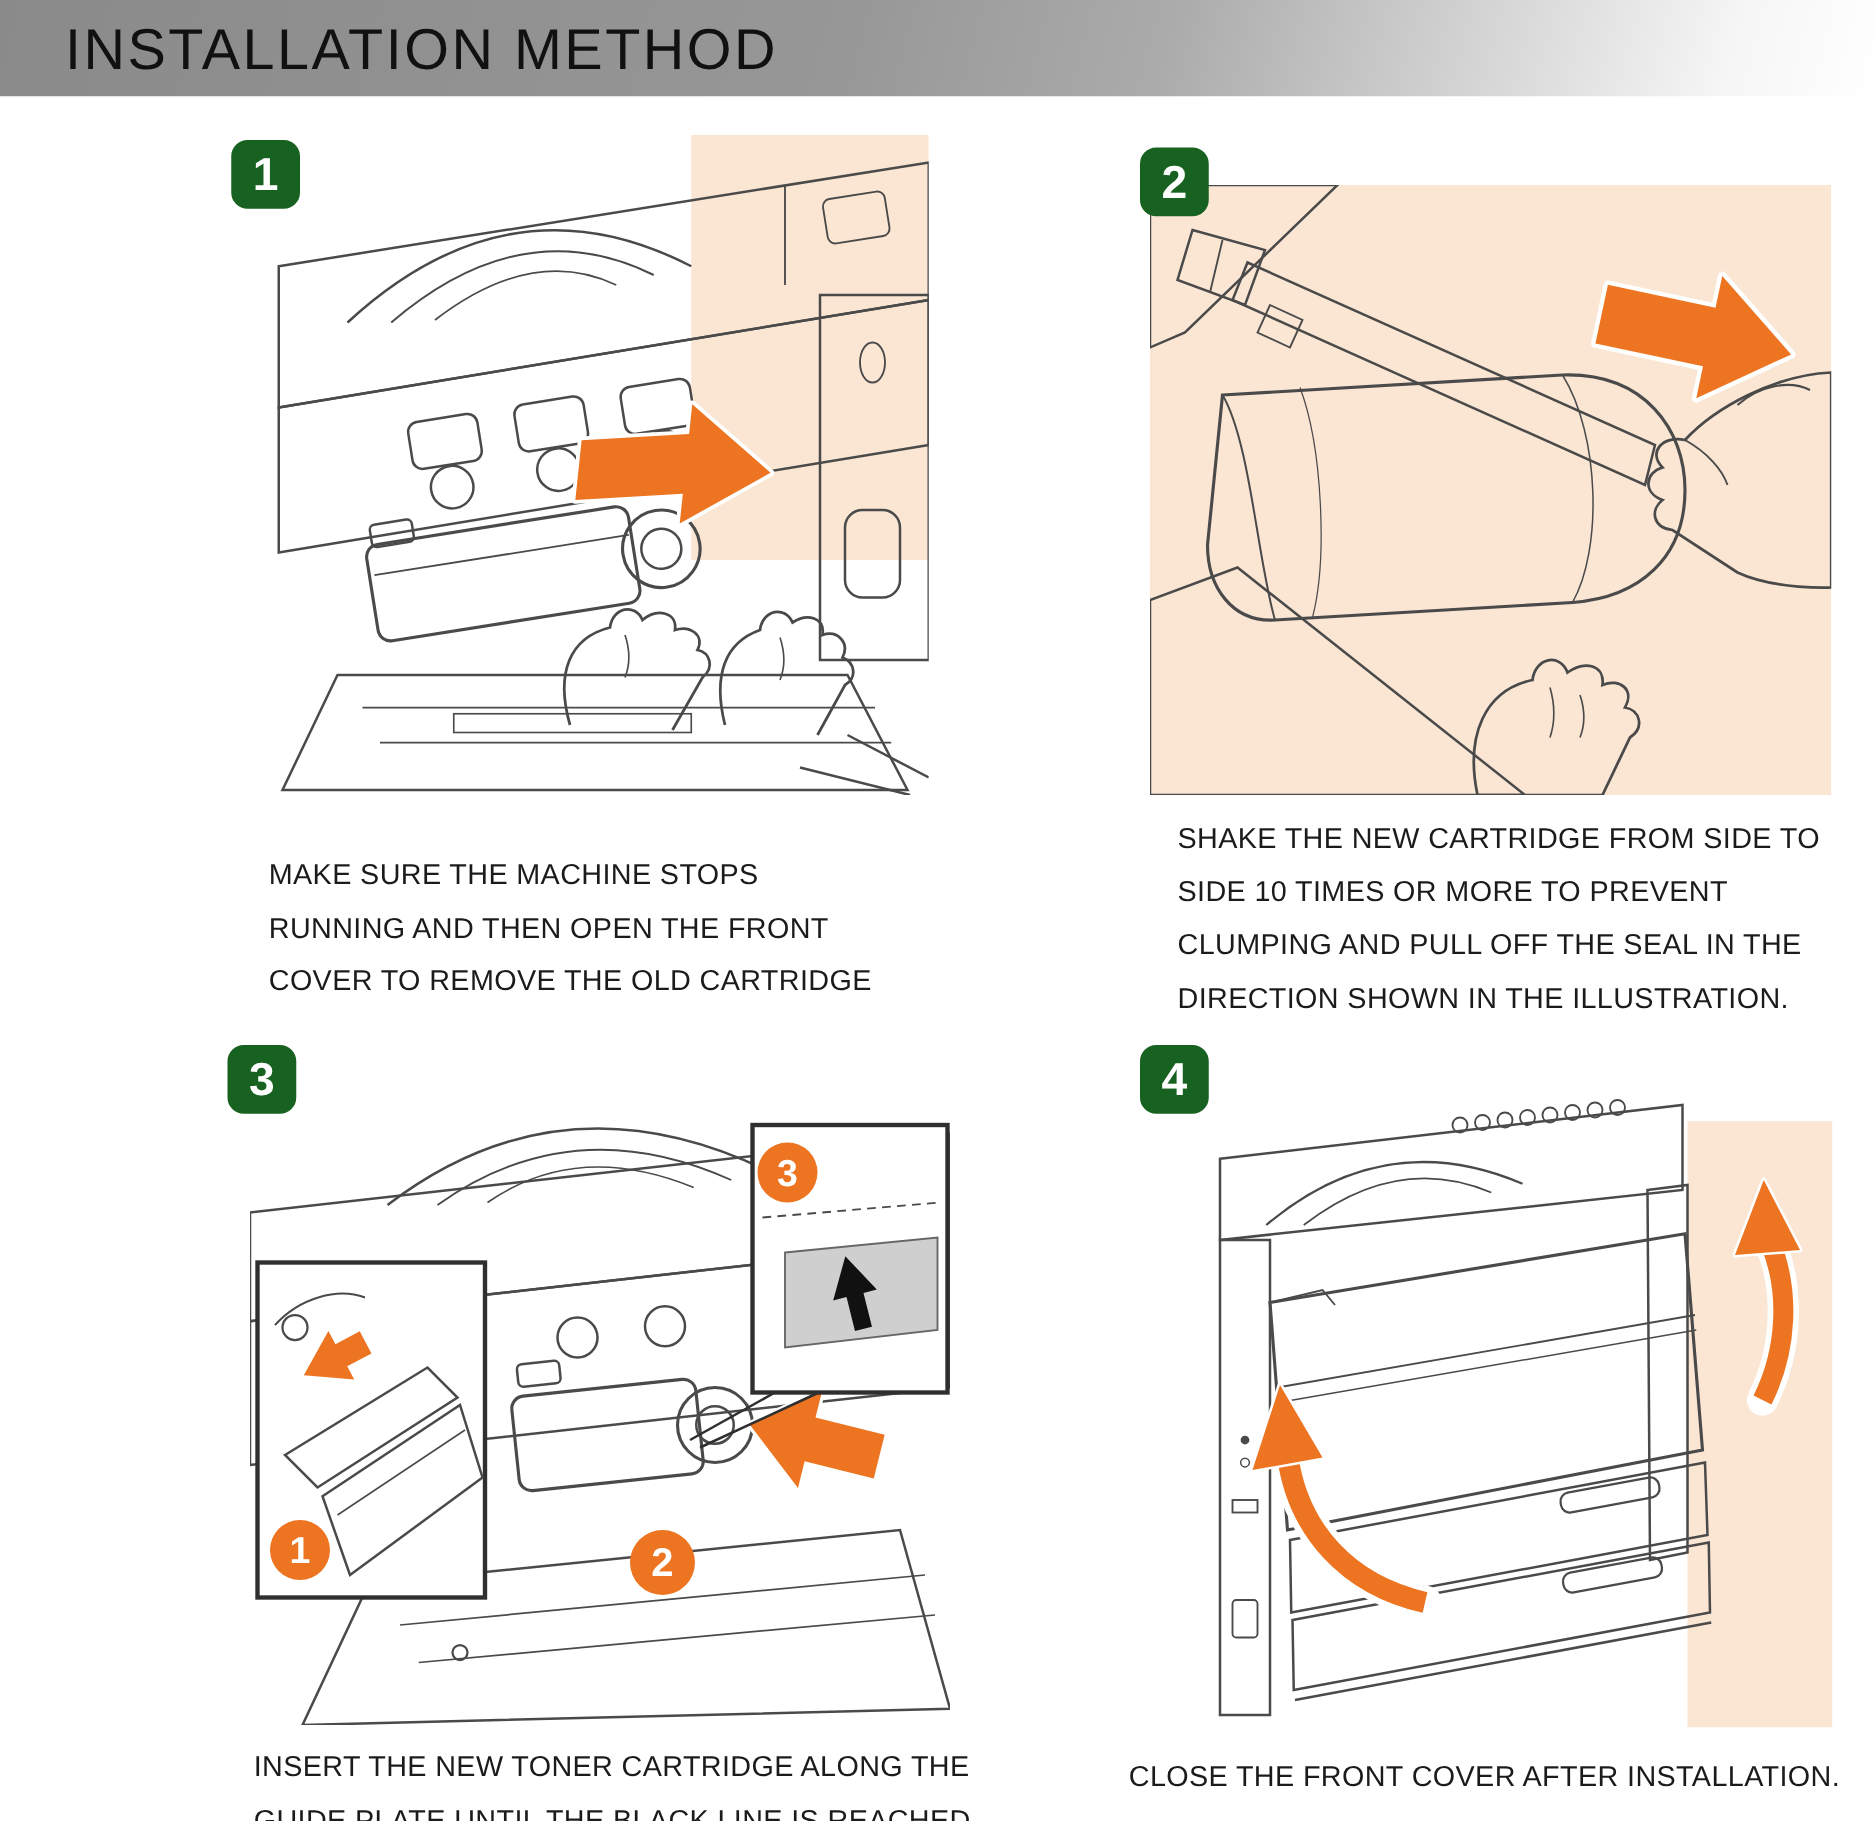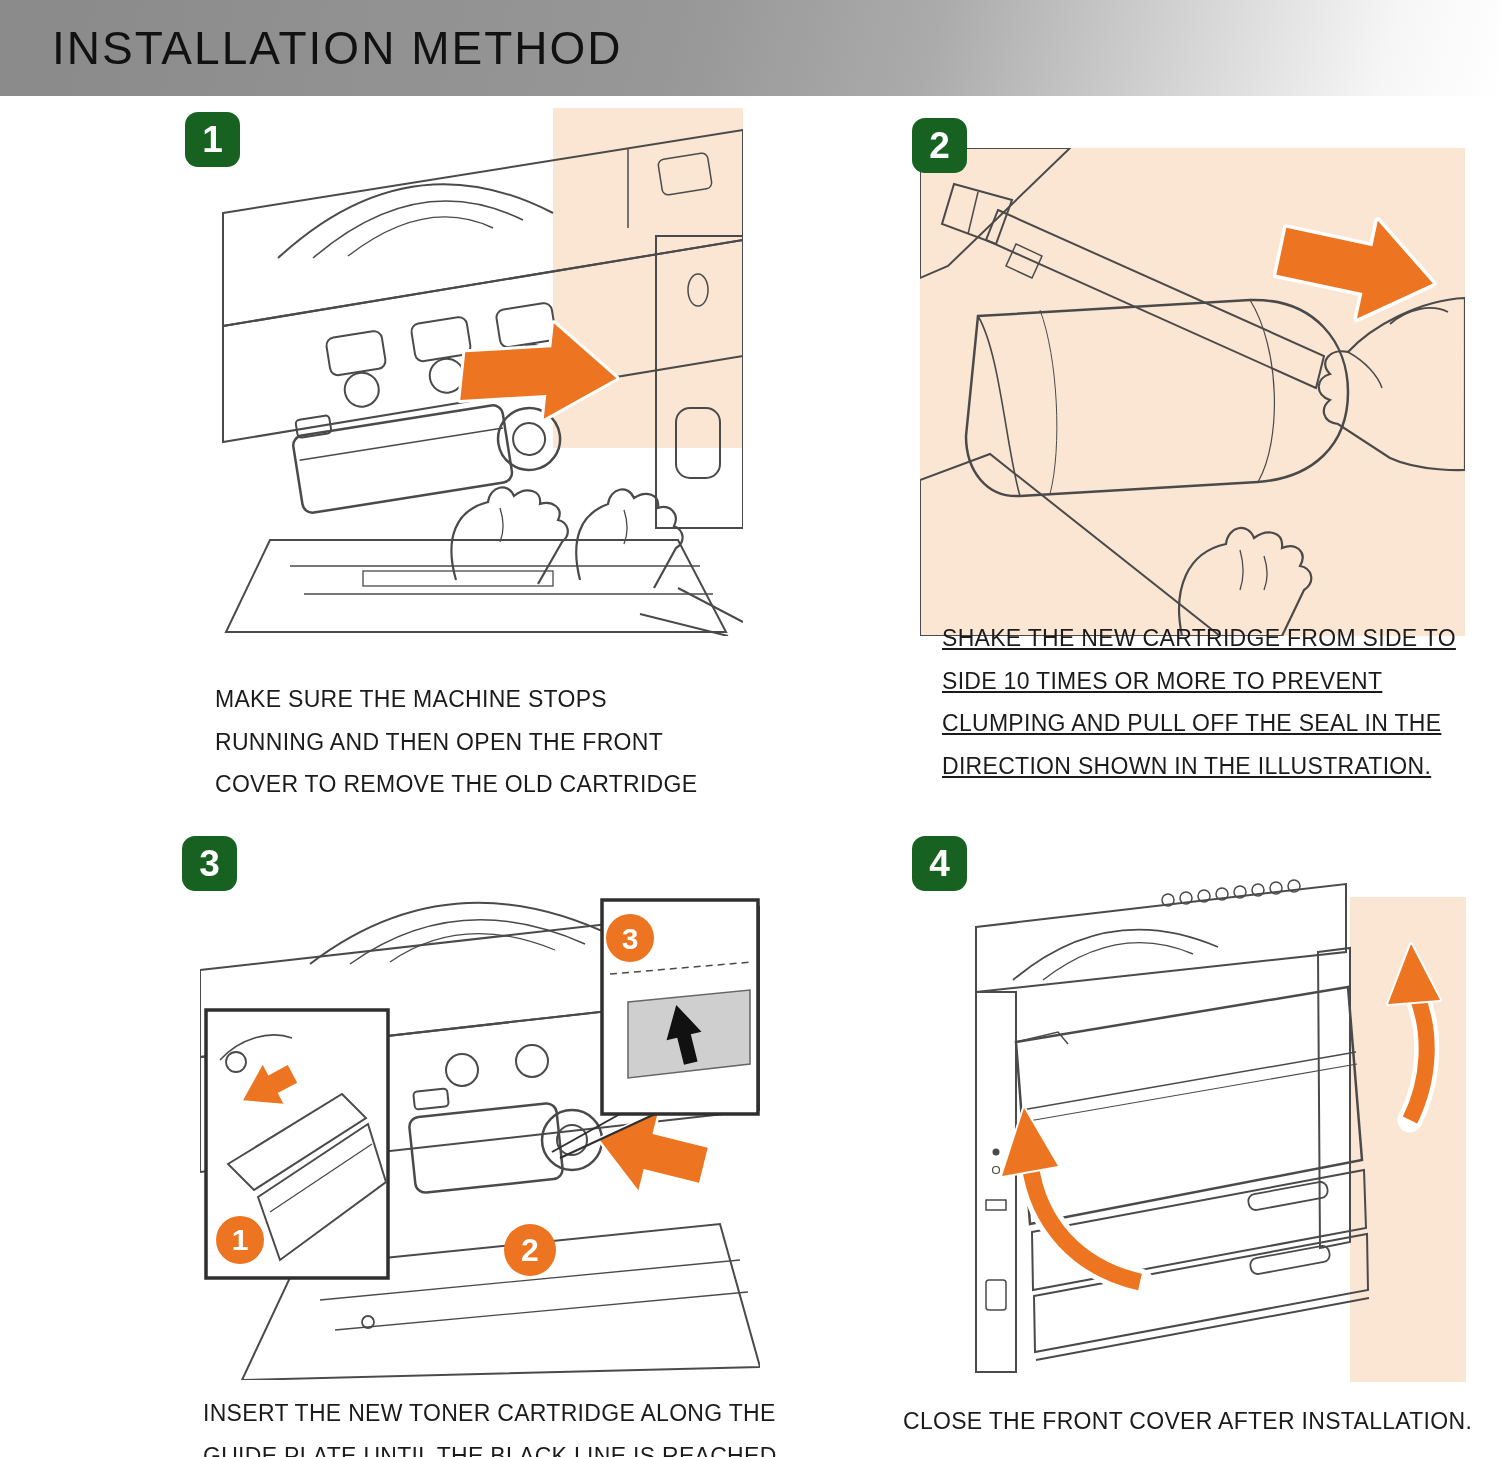--- a/index.html
+++ b/index.html
@@ -1,21 +1,21 @@
 <!DOCTYPE html>
 <html><head>
 <meta charset="utf-8">
 <style>
   html,body{margin:0;padding:0;}
   body{
     width:1500px;height:1457px;position:relative;background:#ffffff;
     font-family:"Liberation Sans",sans-serif;color:#1c1c1c;overflow:hidden;
   }
   .header-bar{
-    position:absolute;left:0;top:0;width:1500px;height:96px;
+    position:absolute;left:0;top:0;width:1500px;height:77px;
     background:linear-gradient(105deg,#8a8a8a 0%,#979797 45%,#ababab 62%,#d8d8d8 80%,#f6f6f6 92%,#ffffff 100%);
     display:flex;align-items:center;
   }
   .page-title{
     margin:0 0 0 52px;font-size:46px;font-weight:500;letter-spacing:2px;color:#111;
     font-family:"Liberation Sans",sans-serif;
   }
   .step{position:absolute;}
   .badge{
     position:absolute;width:55px;height:55px;background:#176220;border-radius:13px;
@@ -138,21 +138,21 @@
         <path d="M470,176 C488,160 512,156 528,164" class="ln" stroke-width="1.8"></path>
       </g>
 
       <g>
         <path d="M262,488 C252,440 268,404 306,396 C308,378 328,374 334,390 C348,380 364,384 362,400 C376,394 388,404 380,418 C392,420 396,434 384,442 L362,488 Z" fill="#ffffff" class="ln" stroke-width="2.2"></path>
         <path d="M320,402 C324,416 324,430 320,442" class="ln" stroke-width="1.3"></path>
         <path d="M344,408 C348,420 348,432 344,442" class="ln" stroke-width="1.3"></path>
       </g>
     </svg>
   </div>
-  <p class="caption" style="left:942px;top:617px;width:540px;text-decoration:underline;">SHAKE THE NEW CARTRIDGE FROM SIDE TO SIDE 10 TIMES OR MORE TO PREVENT CLUMPING AND PULL OFF THE SEAL IN THE DIRECTION SHOWN IN THE ILLUSTRATION.</p>
+  <p class="caption" style="left:942px;top:649px;width:540px;">SHAKE THE NEW CARTRIDGE FROM SIDE TO SIDE 10 TIMES OR MORE TO PREVENT CLUMPING AND PULL OFF THE SEAL IN THE DIRECTION SHOWN IN THE ILLUSTRATION.</p>
 </section>
 
 <section class="step">
   <div class="badge" style="left:182px;top:836px;">
     <span>3</span>
   </div>
   <div class="art" style="left:200px;top:852px;width:560px;height:528px;">
     <svg viewBox="0 0 560 528">
       <rect width="560" height="528" fill="#ffffff"></rect>
 

